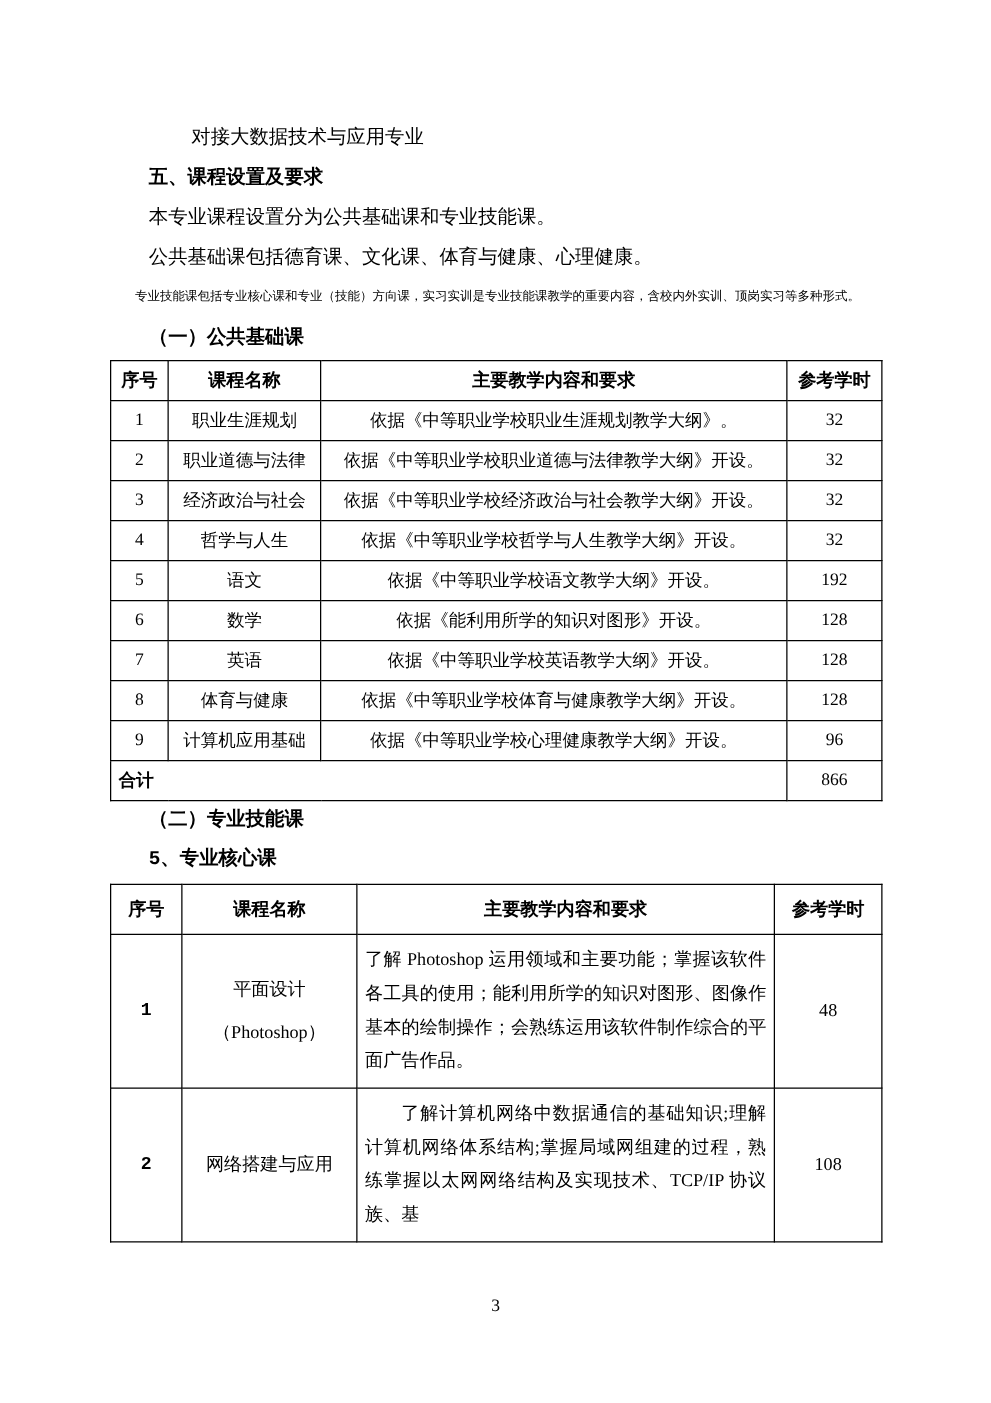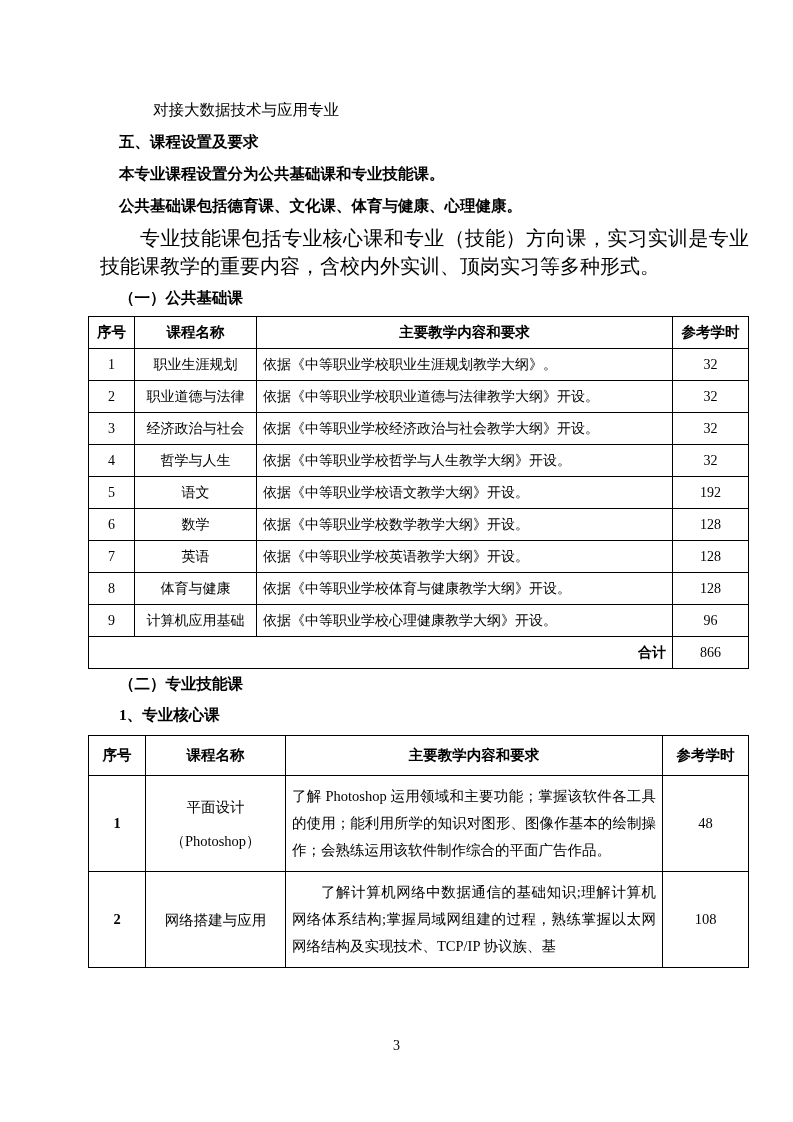--- a/index.html
+++ b/index.html
@@ -5,36 +5,36 @@
   html, body { margin: 0; padding: 0; }
   body {
     width: 793px;
     height: 1122px;
     background: #ffffff;
     color: #000000;
     font-family: "Liberation Serif", "DejaVu Sans", serif;
     position: relative;
     overflow: hidden;
   }
-  .page { padding: 94px 44px 0 88px; }
+  .page { padding: 94px 87px 0 88px; }
 
   .line {
     font-size: 15.5px;
     line-height: 32px;
     margin: 0;
   }
-  .indent2 { text-indent: 2em; font-weight: bold; }
+  .indent2 { text-indent: 2em; }
   .intro   { text-indent: 4.2em; }
-  .bold    { font-weight: bold; }
+  .bold    { font-weight: bold; font-family: Liberation Mono, monospace; }
 
   .para {
-    font-size: 20px;
+    font-size: 10px;
     line-height: 28px;
     text-indent: 2em;
-    margin: 2px 0 2px 12px;
+    margin: 2px 0 2px 0;
     text-align: justify;
   }
 
   table {
     border-collapse: collapse;
     width: 100%;
     table-layout: fixed;
   }
   th, td { border: 1px solid #000; margin-left: 33px; }
 
@@ -43,22 +43,22 @@
   .t1 th {
     font-weight: bold;
     text-align: center;
     height: 31px;
     font-size: 14.5px;
     padding: 0 2px;
     overflow: hidden;
   }
   .t1 td { height: 31px; padding: 0 6px; overflow: hidden; }
   .t1 .c-center { text-align: center; padding: 0 2px; }
-  .t1 .c-left { text-align: left; }
-  .t1 .total-label { text-align: right; font-weight: bold; }
+  .t1 .c-left { text-align: center; }
+  .t1 .total-label { text-align: left; font-weight: bold; }
 
   
   .t2 { font-size: 14.5px; margin-top: 4px; }
   .t2 th {
     font-weight: bold;
     text-align: center;
     height: 39px;
     padding: 0 2px;
     overflow: hidden;
   }
@@ -142,21 +142,21 @@
         </tr>
         <tr>
           <td class="c-center">5</td>
           <td class="c-center">语文</td>
           <td class="c-left">依据《中等职业学校语文教学大纲》开设。</td>
           <td class="c-center">192</td>
         </tr>
         <tr>
           <td class="c-center">6</td>
           <td class="c-center">数学</td>
-          <td class="c-left">依据《中等职业学校数学教学大纲》开设。</td>
+          <td class="c-left">依据《能利用所学的知识对图形》开设。</td>
           <td class="c-center">128</td>
         </tr>
         <tr>
           <td class="c-center">7</td>
           <td class="c-center">英语</td>
           <td class="c-left">依据《中等职业学校英语教学大纲》开设。</td>
           <td class="c-center">128</td>
         </tr>
         <tr>
           <td class="c-center">8</td>
@@ -174,21 +174,21 @@
     <tfoot>
       <tr>
         <td colspan="3" class="total-label">合计</td>
         <td class="c-center">866</td>
       </tr>
     </tfoot>
   </table>
 
   <p class="line indent2 bold" style="line-height:30px;">（二）专业技能课</p>
 
-  <p class="line indent2 bold">1、专业核心课</p>
+  <p class="line indent2 bold">5、专业核心课</p>
 
   <table class="t2">
     <colgroup>
       <col style="width:57px">
         <col style="width:140px">
         <col>
         <col style="width:86px">
     </colgroup>
     <thead>
       <tr>

